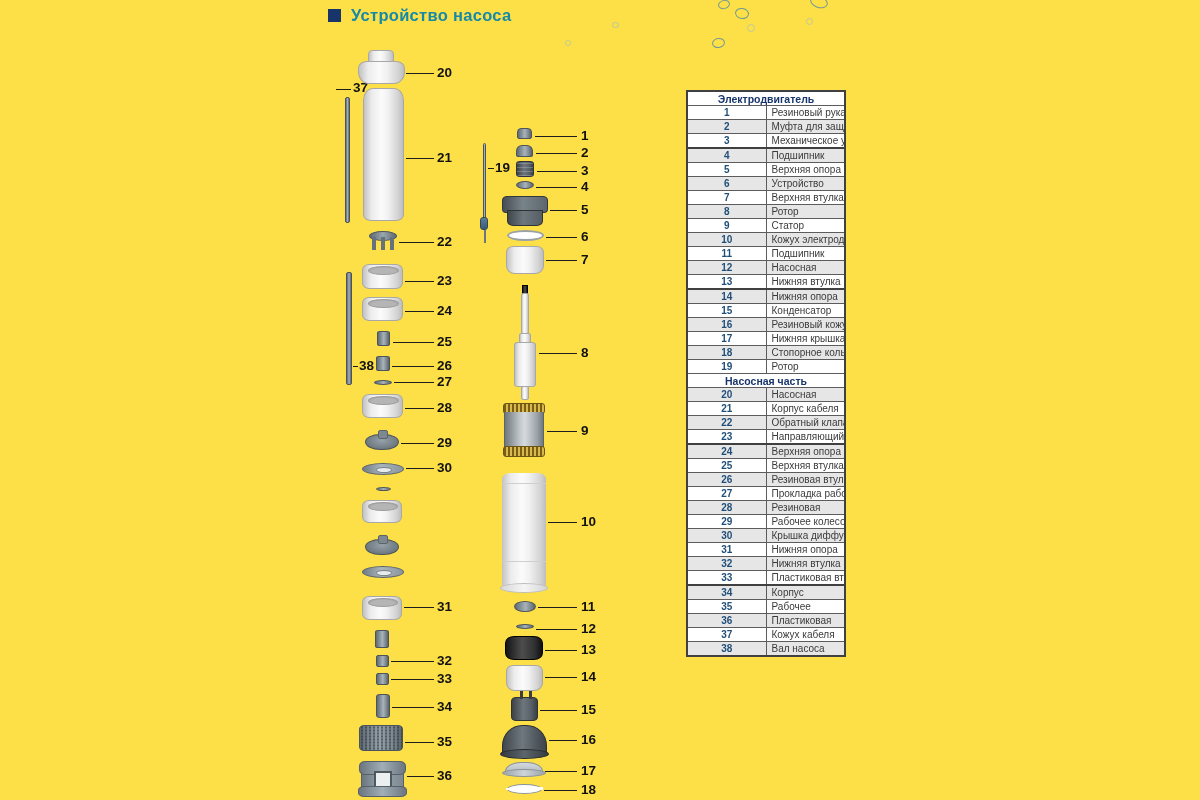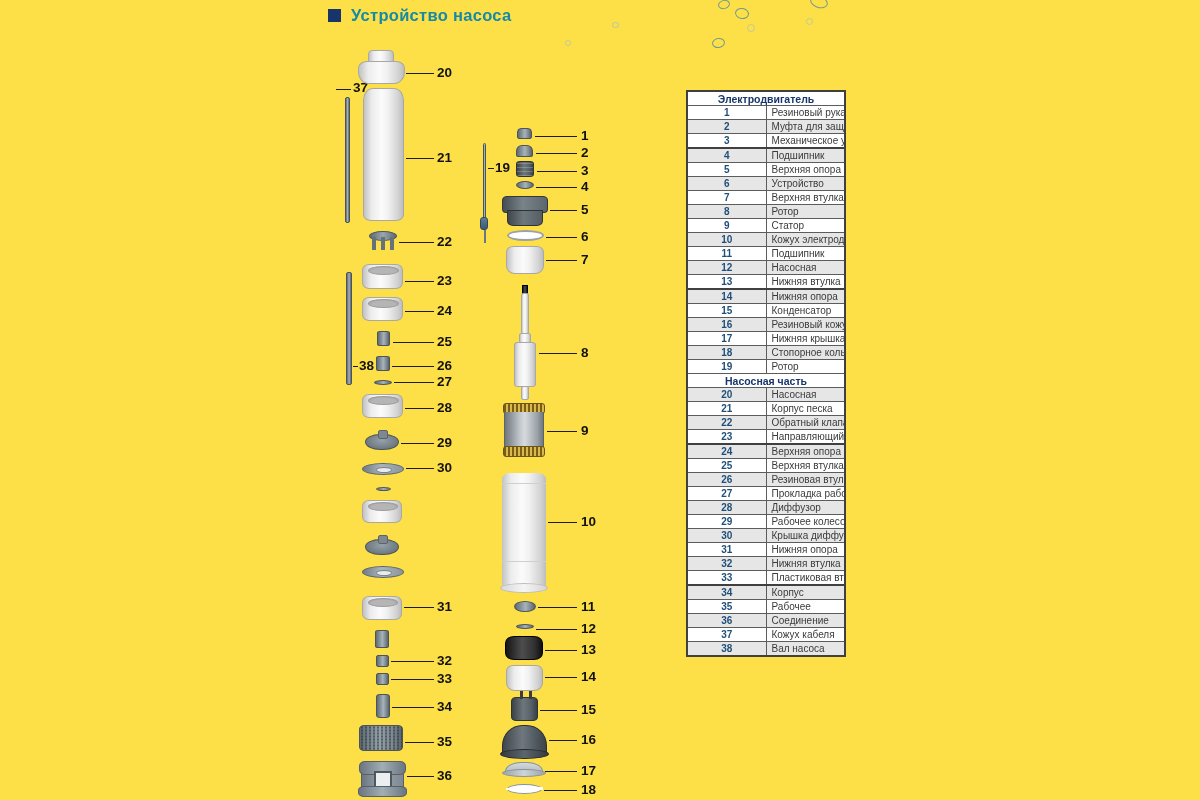--- a/index.html
+++ b/index.html
@@ -373,21 +373,21 @@
         </tr>
         <tr class="sec">
           <td colspan="2">Насосная часть</td>
         </tr>
         <tr class="alt">
           <td class="num">20</td>
           <td class="lbl">Насосная</td>
         </tr>
         <tr>
           <td class="num">21</td>
-          <td class="lbl">Корпус песка</td>
+          <td class="lbl">Корпус кабеля</td>
         </tr>
         <tr class="alt">
           <td class="num">22</td>
           <td class="lbl">Обратный клапан</td>
         </tr>
         <tr>
           <td class="num">23</td>
           <td class="lbl">Направляющий элемент</td>
         </tr>
         <tr class="alt thick">
@@ -401,21 +401,21 @@
         <tr class="alt">
           <td class="num">26</td>
           <td class="lbl">Резиновая втулка</td>
         </tr>
         <tr>
           <td class="num">27</td>
           <td class="lbl">Прокладка рабочего колеса</td>
         </tr>
         <tr class="alt">
           <td class="num">28</td>
-          <td class="lbl">Диффузор</td>
+          <td class="lbl">Резиновая</td>
         </tr>
         <tr>
           <td class="num">29</td>
           <td class="lbl">Рабочее колесо</td>
         </tr>
         <tr class="alt">
           <td class="num">30</td>
           <td class="lbl">Крышка диффузора</td>
         </tr>
         <tr>
@@ -433,21 +433,21 @@
         <tr class="alt thick">
           <td class="num">34</td>
           <td class="lbl">Корпус</td>
         </tr>
         <tr>
           <td class="num">35</td>
           <td class="lbl">Рабочее</td>
         </tr>
         <tr class="alt">
           <td class="num">36</td>
-          <td class="lbl">Соединение</td>
+          <td class="lbl">Пластиковая</td>
         </tr>
         <tr>
           <td class="num">37</td>
           <td class="lbl">Кожух кабеля</td>
         </tr>
         <tr class="alt">
           <td class="num">38</td>
           <td class="lbl">Вал насоса</td>
         </tr>
       </tbody>

